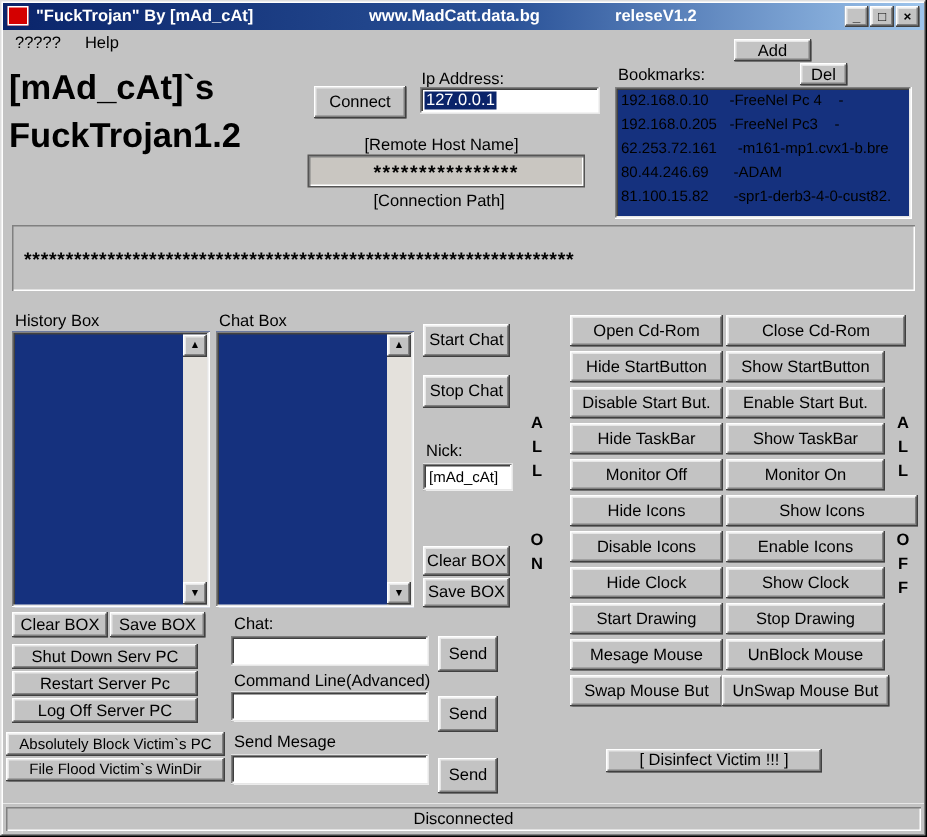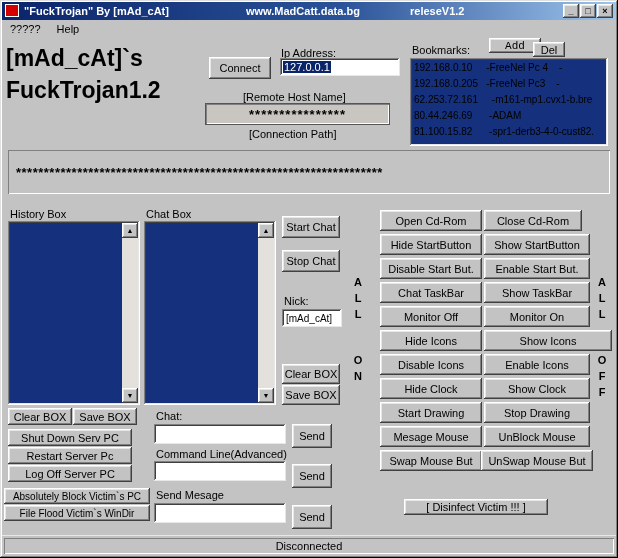--- a/index.html
+++ b/index.html
@@ -131,21 +131,21 @@
     <span class="sel">127.0.0.1</span>
   </div>
 
   <span class="label" style="left:243px; top:91px;">[Remote Host Name]</span>
   <div class="stars-field" style="left:205px; top:103px; width:185px; height:22px;">
     <span>****************</span>
   </div>
   <span class="label" style="left:249px; top:128px;">[Connection Path]</span>
 
   <span class="label" style="left:412px; top:44px;">Bookmarks:</span>
-  <div class="btn" style="left:489px; top:38px; width:52px; height:15px;font-family:Liberation Mono, monospace;">Add</div>
+  <div class="btn" style="left:489px; top:26px; width:52px; height:15px;">Add</div>
   <div class="btn" style="left:533px; top:42px; width:32px; height:15px;">Del</div>
   <div class="listbox" style="left:410px; top:58px; width:198px; height:88px; padding-top:2px;">
     <div class="bm-row">192.168.0.10     -FreeNel Pc 4    -</div>
     <div class="bm-row">192.168.0.205   -FreeNel Pc3    -</div>
     <div class="bm-row">62.253.72.161     -m161-mp1.cvx1-b.bre</div>
     <div class="bm-row">80.44.246.69      -ADAM</div>
     <div class="bm-row">81.100.15.82      -spr1-derb3-4-0-cust82.</div>
   </div>
 
   <div class="banner">
@@ -196,30 +196,30 @@
   <span class="label" style="left:156px; top:489px;">Send Mesage</span>
   <input class="txt" style="left: 154px; top: 503px; width: 132px; height: 20px;">
   <div class="btn" style="left:292px; top:505px; width:40px; height:24px;">Send</div>
 
   <div class="vtext" style="left:352px; top:276px;">ALL ON</div>
   <div class="vtext" style="left:596px; top:276px;">ALL OFF</div>
 
   <div class="btn" style="left:380px; top:210px; width:102px; height:21px;">Open Cd-Rom</div>
   <div class="btn" style="left:380px; top:234px; width:102px; height:21px;">Hide StartButton</div>
   <div class="btn" style="left:380px; top:258px; width:102px; height:21px;">Disable Start But.</div>
-  <div class="btn" style="left:380px; top:282px; width:102px; height:21px;">Chat TaskBar</div>
+  <div class="btn" style="left:380px; top:282px; width:102px; height:21px;">Hide TaskBar</div>
   <div class="btn" style="left:380px; top:306px; width:102px; height:21px;">Monitor Off</div>
   <div class="btn" style="left:380px; top:330px; width:102px; height:21px;">Hide Icons</div>
   <div class="btn" style="left:380px; top:354px; width:102px; height:21px;">Disable Icons</div>
   <div class="btn" style="left:380px; top:378px; width:102px; height:21px;">Hide Clock</div>
   <div class="btn" style="left:380px; top:402px; width:102px; height:21px;">Start Drawing</div>
   <div class="btn" style="left:380px; top:426px; width:102px; height:21px;">Mesage Mouse</div>
   <div class="btn" style="left:380px; top:450px; width:102px; height:21px;">Swap Mouse But</div>
 
-  <div class="btn" style="left:484px; top:210px; width:98px; height:21px;">Close Cd-Rom</div>
+  <div class="btn" style="left:484px; top:210px; width:120px; height:21px;">Close Cd-Rom</div>
   <div class="btn" style="left:484px; top:234px; width:106px; height:21px;">Show StartButton</div>
   <div class="btn" style="left:484px; top:258px; width:106px; height:21px;">Enable Start But.</div>
   <div class="btn" style="left:484px; top:282px; width:106px; height:21px;">Show TaskBar</div>
   <div class="btn" style="left:484px; top:306px; width:106px; height:21px;">Monitor On</div>
   <div class="btn" style="left:484px; top:330px; width:128px; height:21px;">Show Icons</div>
   <div class="btn" style="left:484px; top:378px; width:106px; height:21px;">Show Clock</div>
   <div class="btn" style="left:484px; top:354px; width:106px; height:21px;">Enable Icons</div>
   <div class="btn" style="left:484px; top:402px; width:106px; height:21px;">Stop Drawing</div>
   <div class="btn" style="left:484px; top:426px; width:106px; height:21px;">UnBlock Mouse</div>
   <div class="btn" style="left:481px; top:450px; width:112px; height:21px;">UnSwap Mouse But</div>

